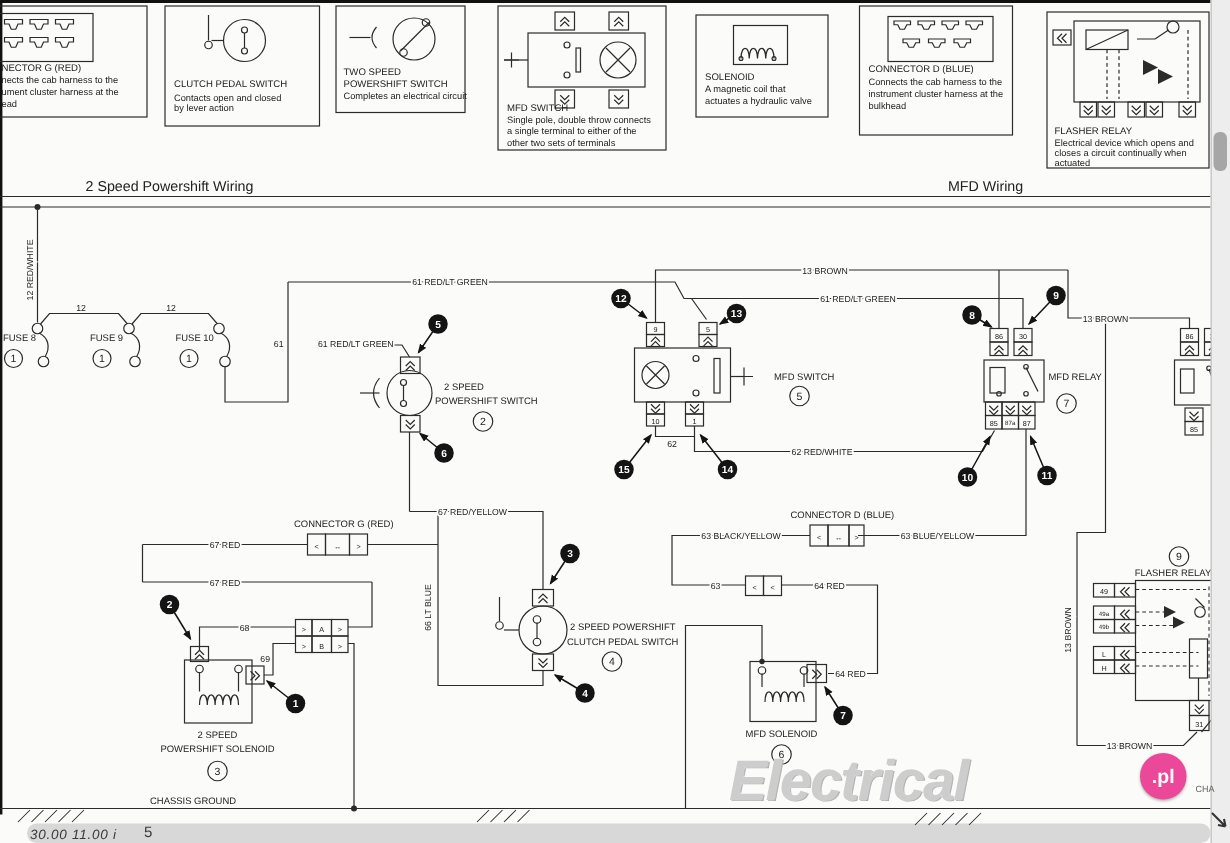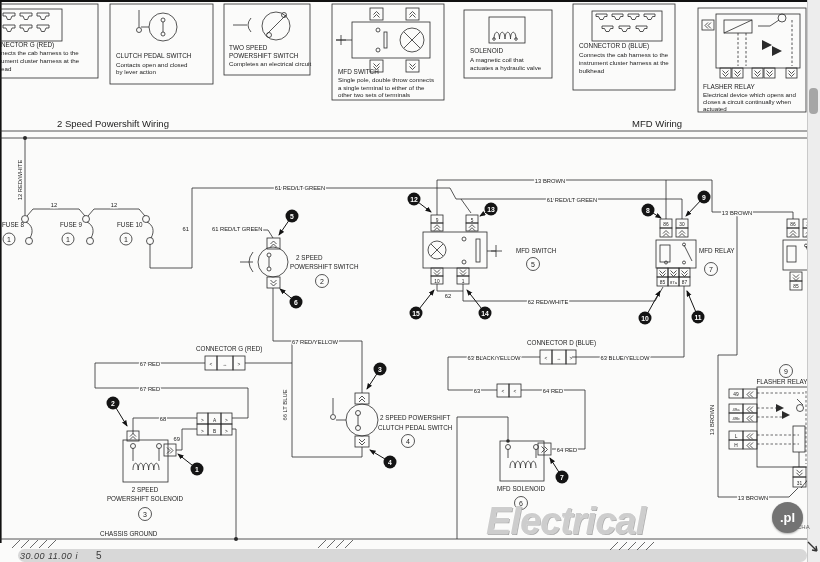--- a/index.html
+++ b/index.html
@@ -10,22 +10,22 @@
   .vstrip{position:absolute;left:807px;top:0;width:13px;height:562px;background:#ededed;border-left:1px solid #c9c9c9;z-index:1;}
   .vthumb{position:absolute;left:809px;top:88px;width:9px;height:26px;background:#a6a6a6;border-radius:4px;z-index:2;}
   .hbar{position:absolute;left:18px;top:549px;width:789px;height:13px;background:#d8d8d8;border-radius:7px;z-index:1;}
   svg.diagram{position:absolute;left:0;top:0;z-index:3;}
   .footer-left{position:absolute;left:20px;top:551px;z-index:5;font-size:9px;color:#3a3a3a;letter-spacing:.5px;font-style:italic;}
   .footer-num{position:absolute;left:96px;top:550px;z-index:5;font-size:10px;color:#3a3a3a;}
   .edge-text{position:absolute;left:797px;top:524px;z-index:5;font-size:6px;color:#666;}
   .wm{position:absolute;left:486px;top:498px;width:334px;height:52px;z-index:6;pointer-events:none;}
   .wm-text{position:absolute;left:0;top:2px;font-size:38px;font-weight:bold;font-style:italic;
            color:#cdcdcd;letter-spacing:-1px;text-shadow:0 0 2px #ffffff,1px 1px 0 #9e9e9e;}
-  .wm-badge{position:absolute;left:286px;top:4px;width:31px;height:31px;border-radius:50%;
-            background:#737373;color:#fff;font-size:13px;font-weight:bold;
+  .wm-badge{position:absolute;left:274px;top:4px;width:31px;height:31px;border-radius:50%;
+            background:#ec4899;color:#fff;font-size:13px;font-weight:bold;
             display:flex;align-items:center;justify-content:center;box-shadow:0 1px 2px rgba(0,0,0,.3);}
   
   svg text{font-family:"Liberation Sans",sans-serif;fill:#222;}
   .s{stroke:#2b2b2b;stroke-width:.8;fill:none;}
   .sthin{stroke:#2b2b2b;stroke-width:.7;fill:none;}
   .sf{fill:#2b2b2b;stroke:none;}
   .dash{stroke-dasharray:2.5,2;}
   .t{font-size:6.3px;}
   .lg{font-size:6.2px;}
   .lgt{font-size:6.4px;}

